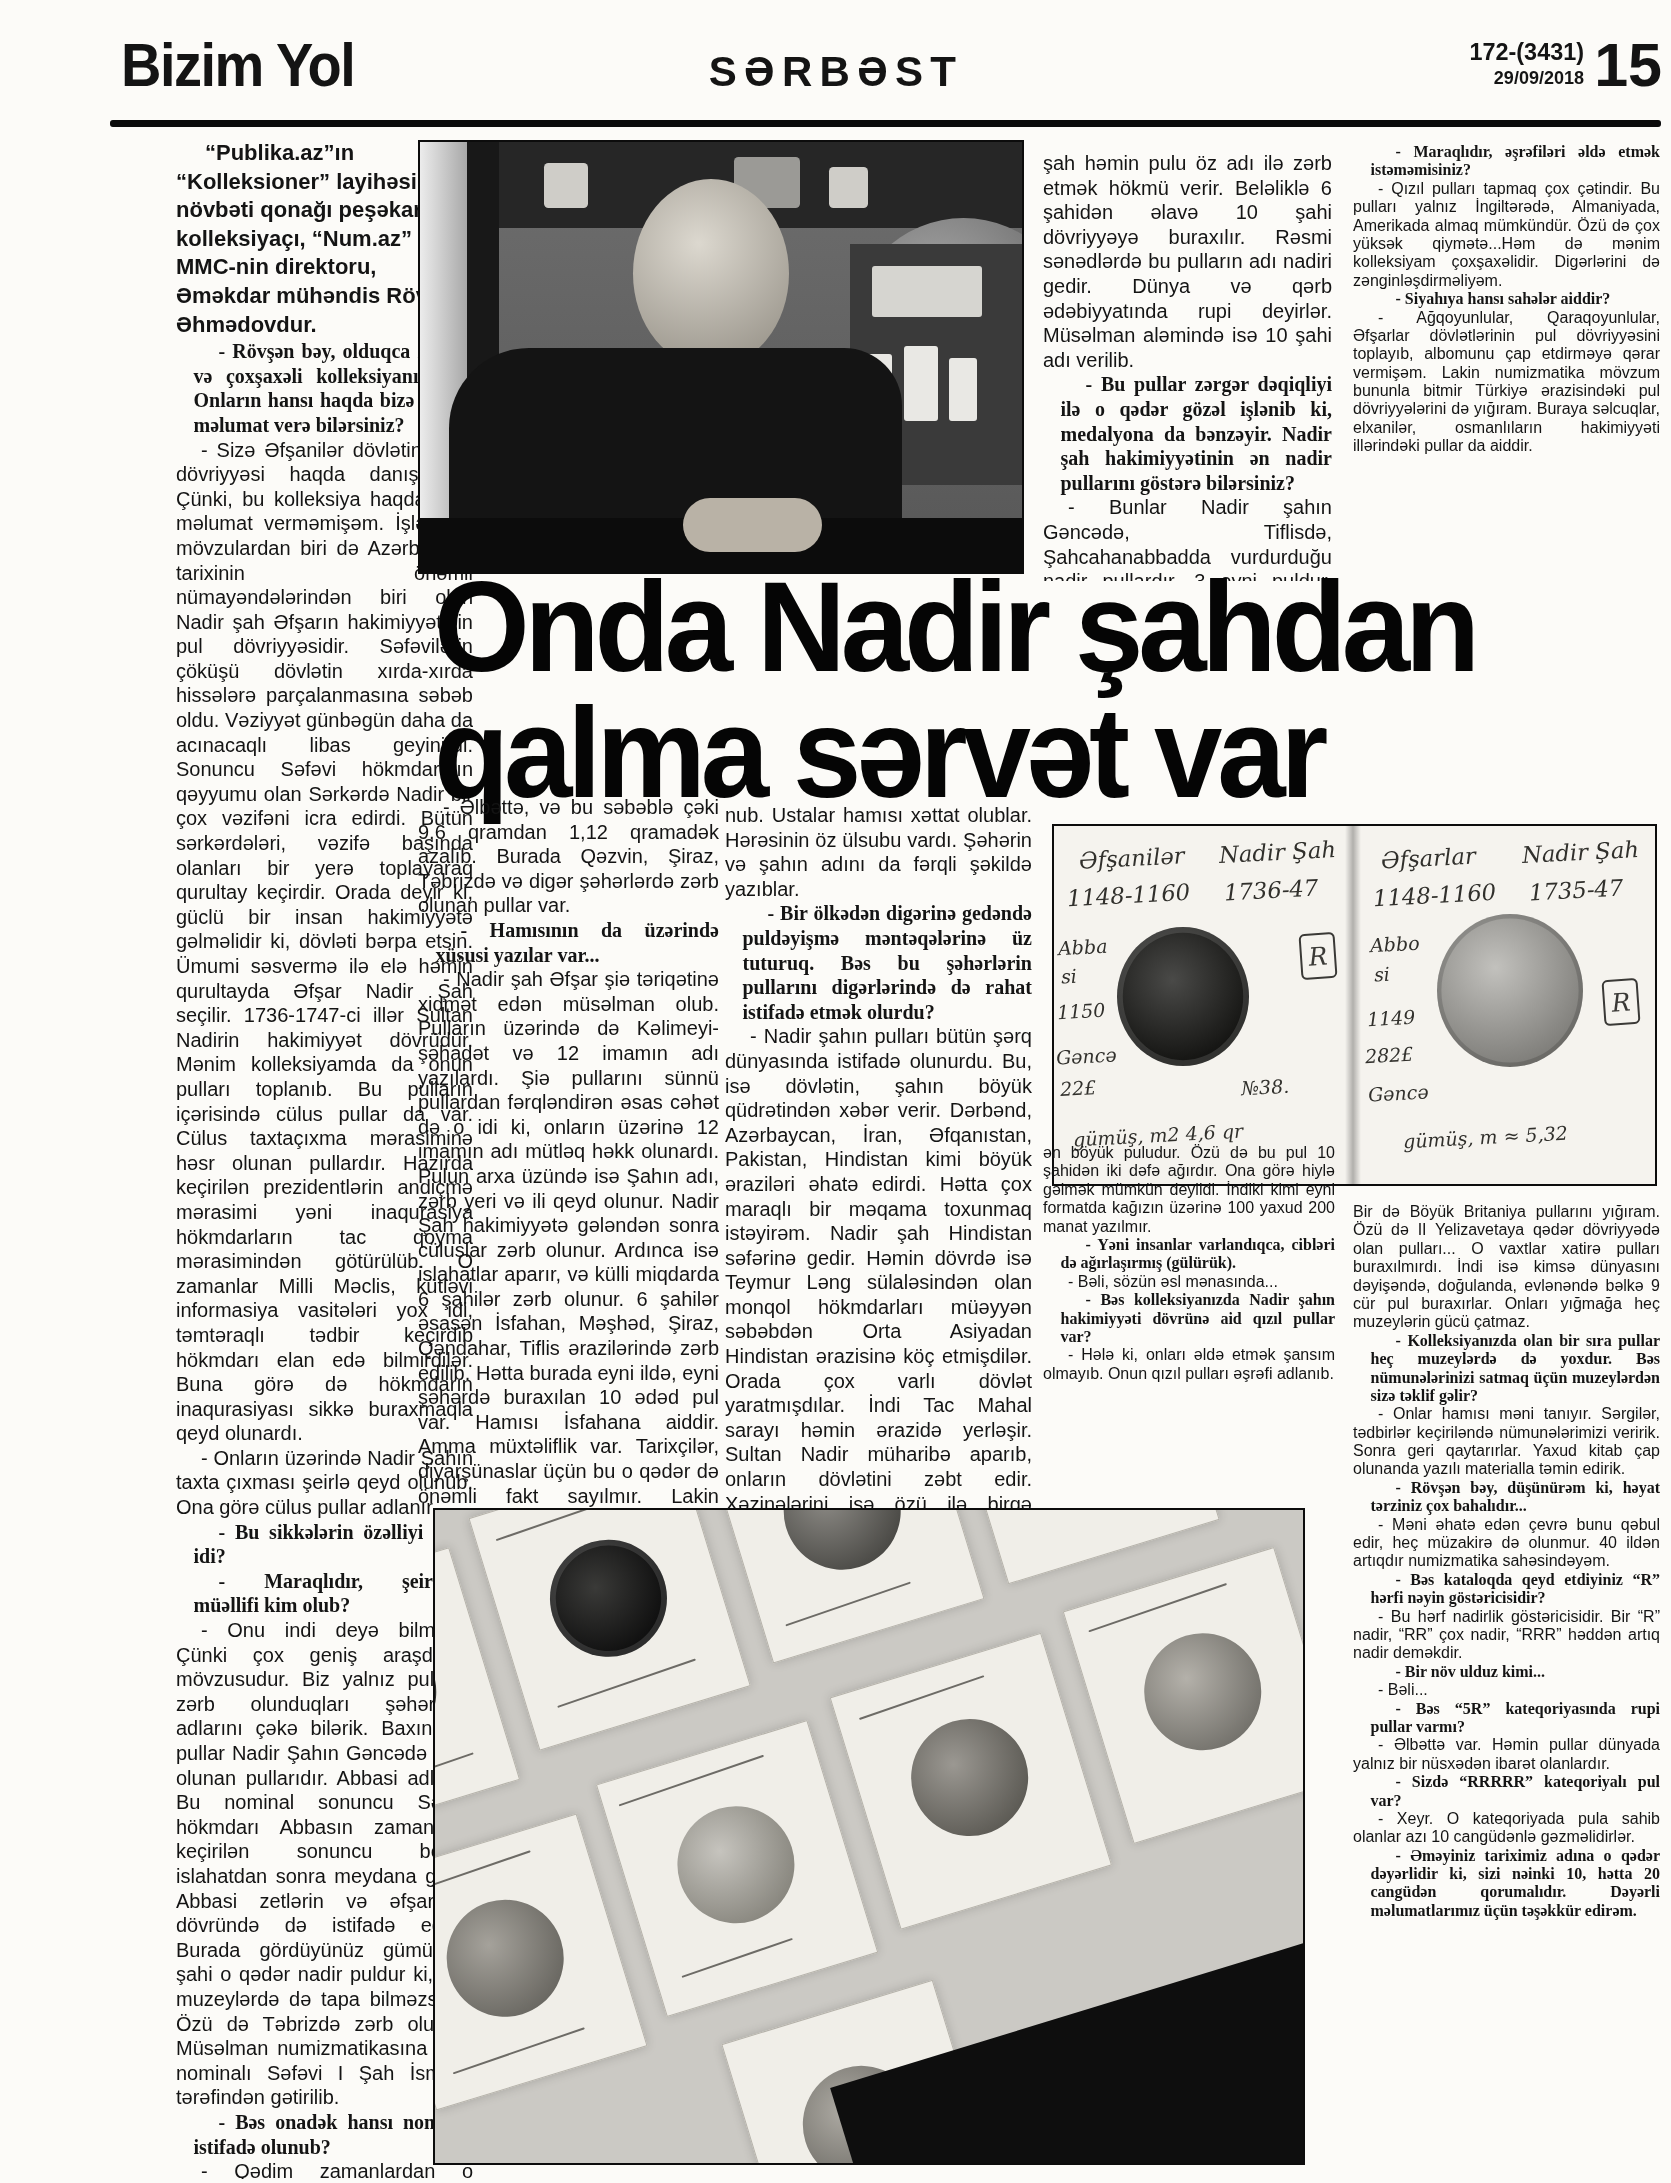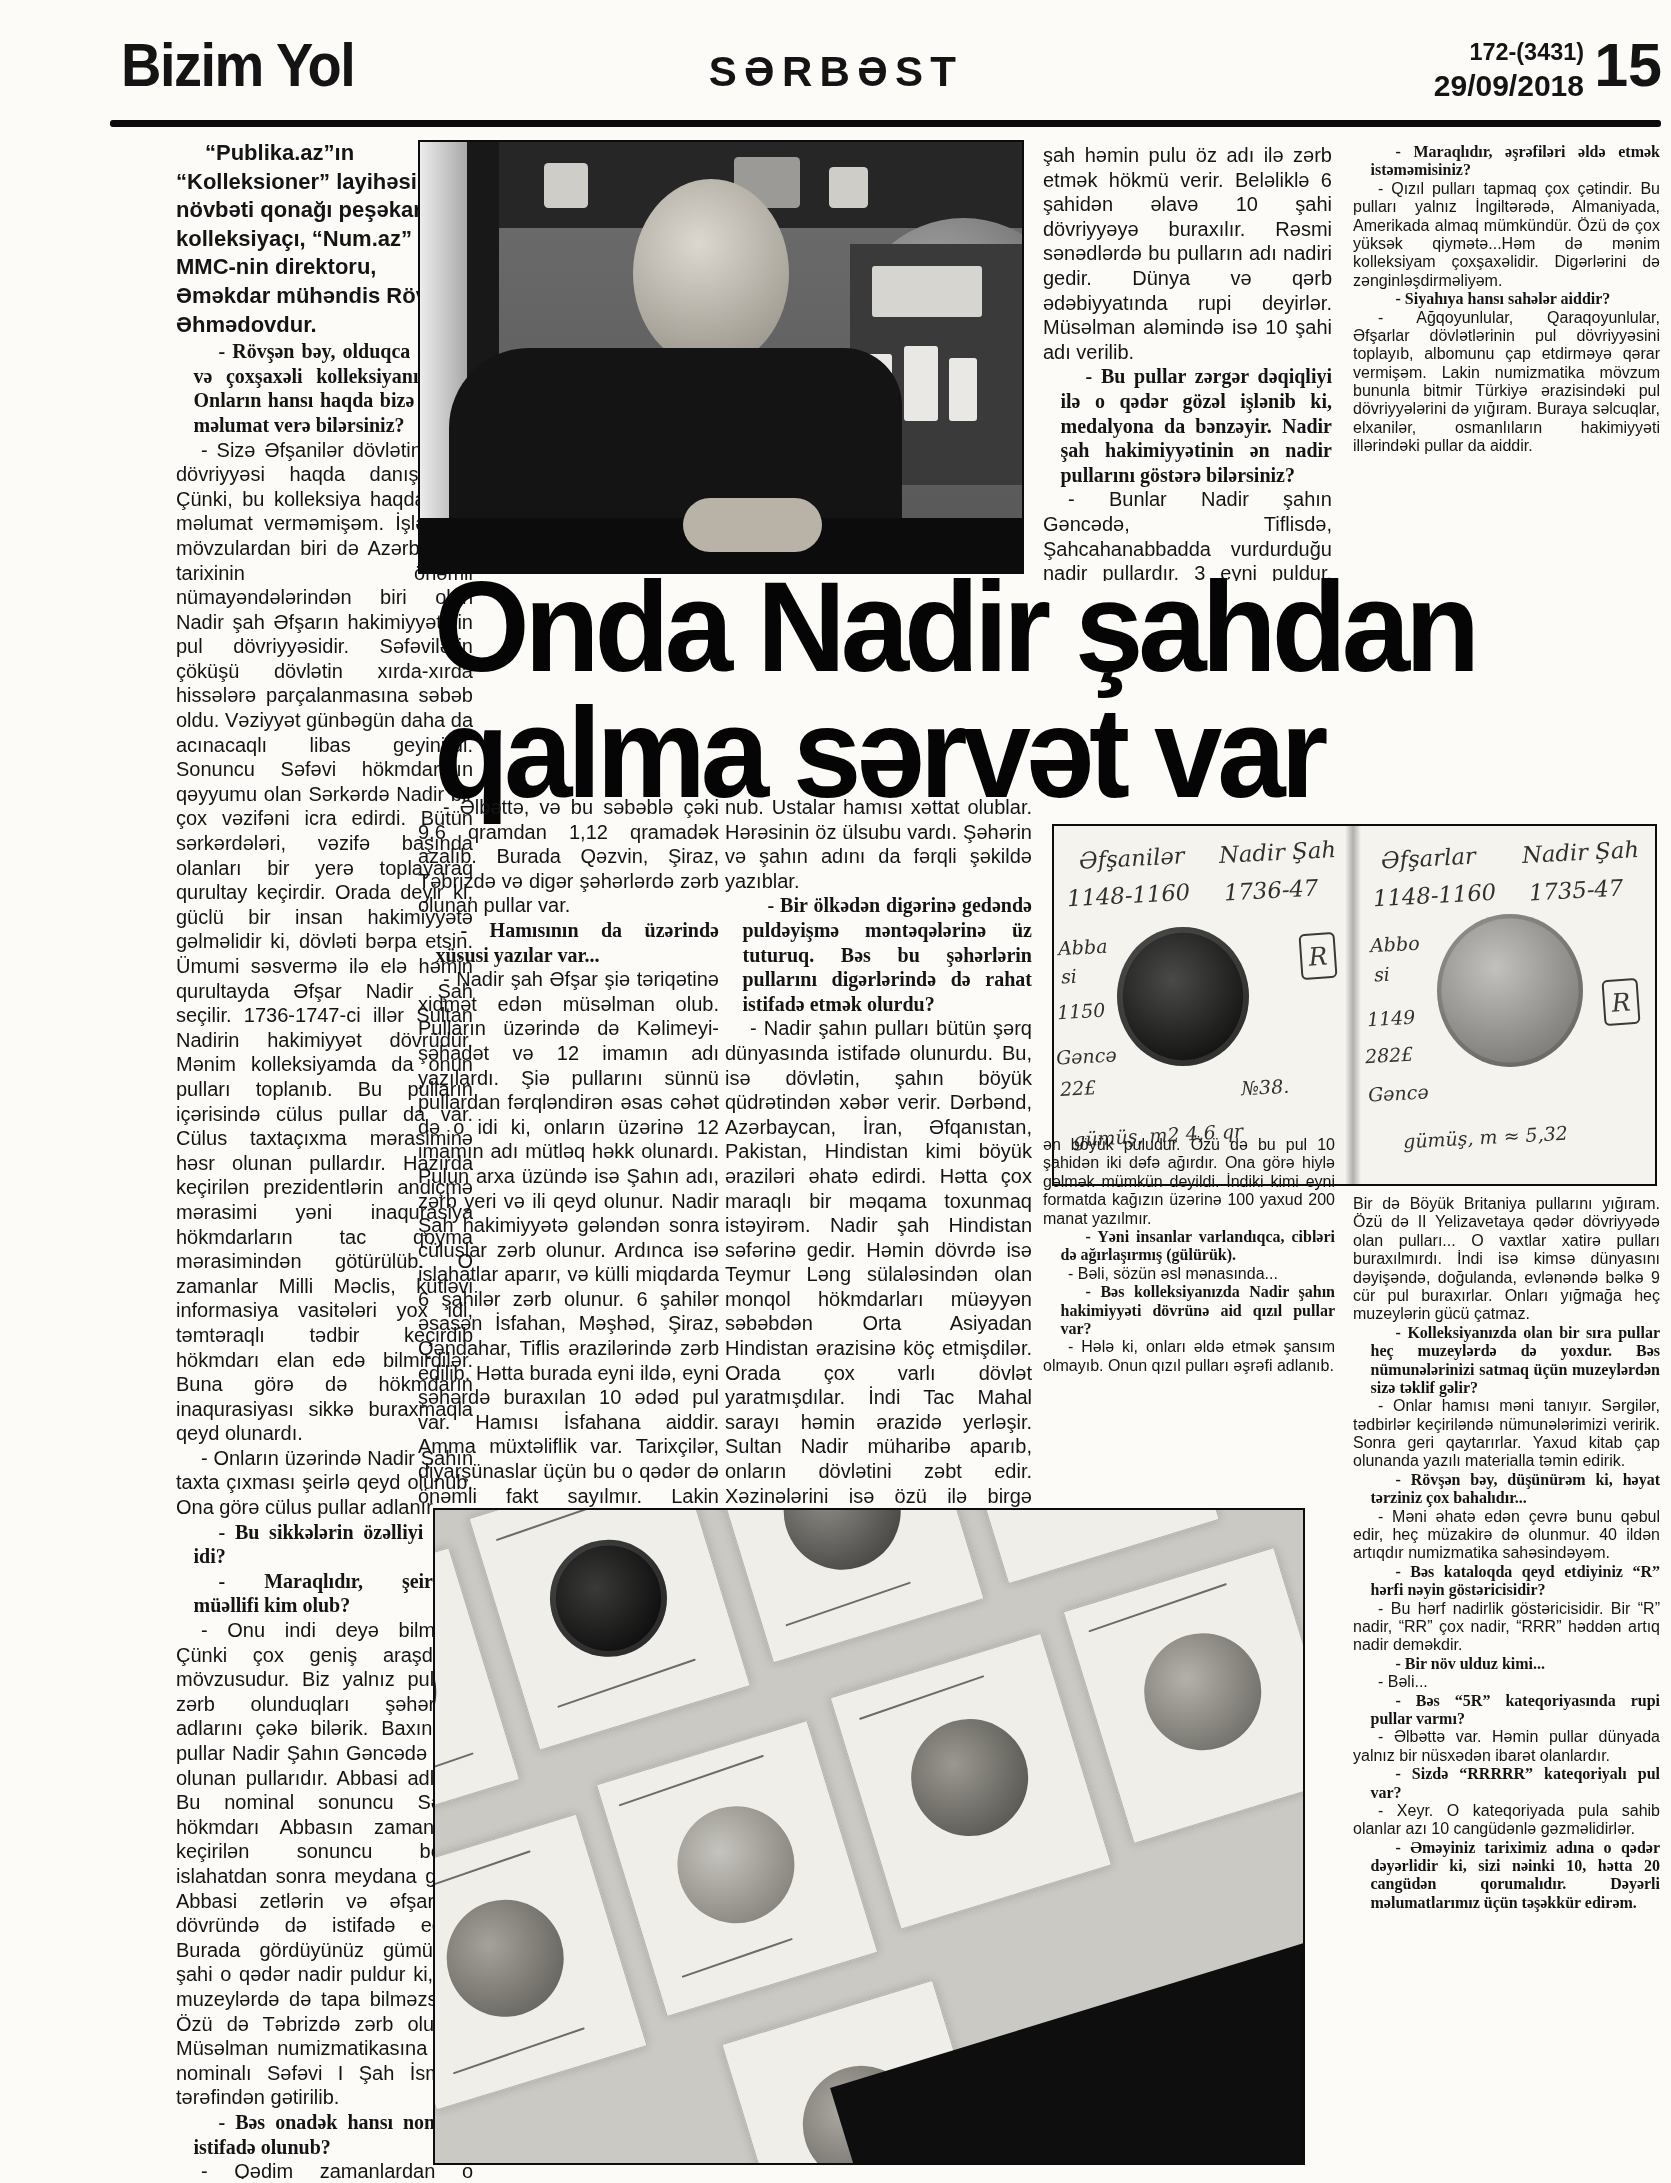--- a/index.html
+++ b/index.html
@@ -8,33 +8,33 @@
         font-family:"Liberation Sans",sans-serif;overflow:hidden;}
   
   .paper-name{position:absolute;left:121px;top:32px;font-size:56px;font-weight:bold;
               letter-spacing:-1.5px;transform:scaleY(1.08);}
   .section-name{position:absolute;left:50%;top:48px;transform:translateX(-50%);
                 font-size:42px;font-weight:bold;letter-spacing:7.3px;}
   .issue-block{position:absolute;left:1450px;top:38px;width:212px;display:flex;
                align-items:flex-start;justify-content:flex-end;gap:10.2px;}
   .issue-col{text-align:right;font-weight:bold;}
   .issue-no{font-size:23.4px;line-height:1.25;}
-  .issue-date{font-size:30px;line-height:1.25;}
+  .issue-date{font-size:18px;line-height:1.25;}
   .page-no{font-size:61px;font-weight:bold;line-height:.9;}
   .rule{position:absolute;left:110px;top:120px;width:1551px;height:7.3px;background:#0b0b0b;
         border-radius:2.9px;}
   
   .headline{position:absolute;left:434px;top:570px;width:1242px;font-weight:bold;
             font-size:123px;line-height:.98;letter-spacing:-5.1px;color:#050505;
             transform:scaleY(1.04);}
   
   .col{position:absolute;text-align:justify;overflow:hidden;font-size:20px;line-height:1.23;}
   .col.tight{font-size:16px;line-height:1.15;}
   .para{margin:0;text-indent:25px;}
-  .para.cont{text-indent:0;}
+  .para.cont{text-indent:0;margin-top:8px;}
   .para.q{font-family:"Liberation Serif",serif;font-weight:bold;padding-left:17.5px;}
   .para.lead{font-weight:bold;font-size:22px;line-height:1.3;text-indent:29px;
              text-align:left;}
   #col1{left:136px;top:139px;width:297px;height:2040px;margin-left:40px;}
   #col2{left:418px;top:795px;width:301px;height:715px;}
   #col3{left:725px;top:795px;width:307px;height:715px;}
   #col4-top{left:1043px;top:143px;width:289px;height:438px;}
   #col5-top{left:1353px;top:143px;width:307px;height:438px;}
   #col4-lower{left:1043px;top:1136px;width:292px;height:314px;}
   #col5-lower{left:1353px;top:1195px;width:307px;height:983px;}

